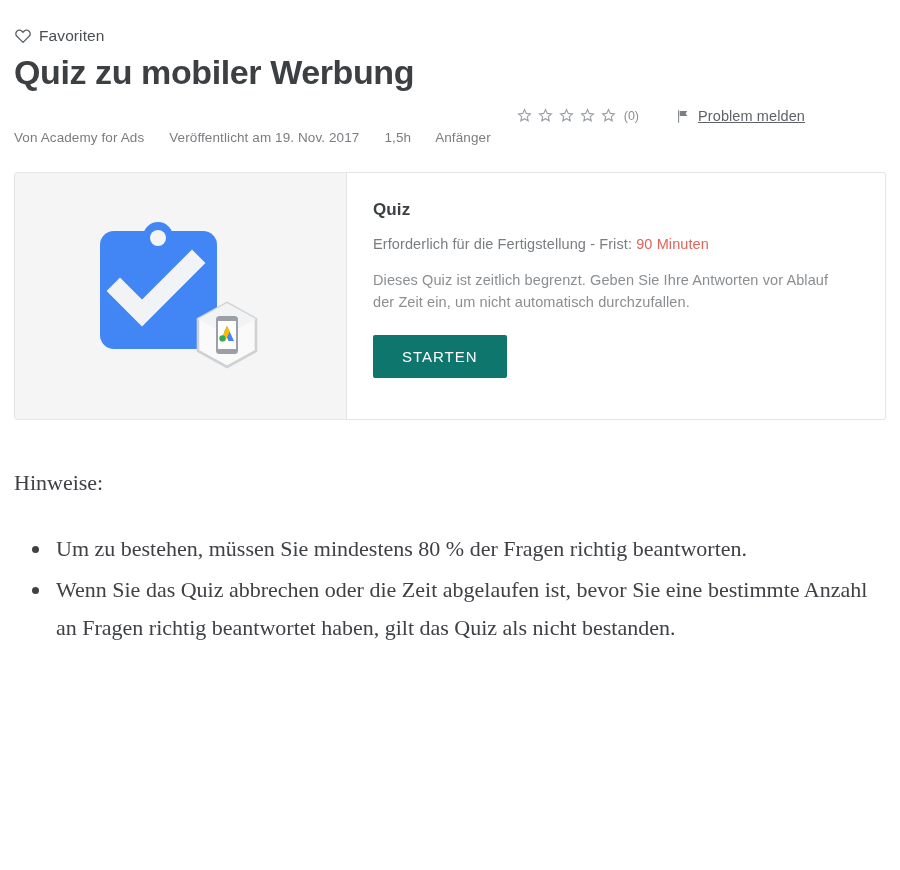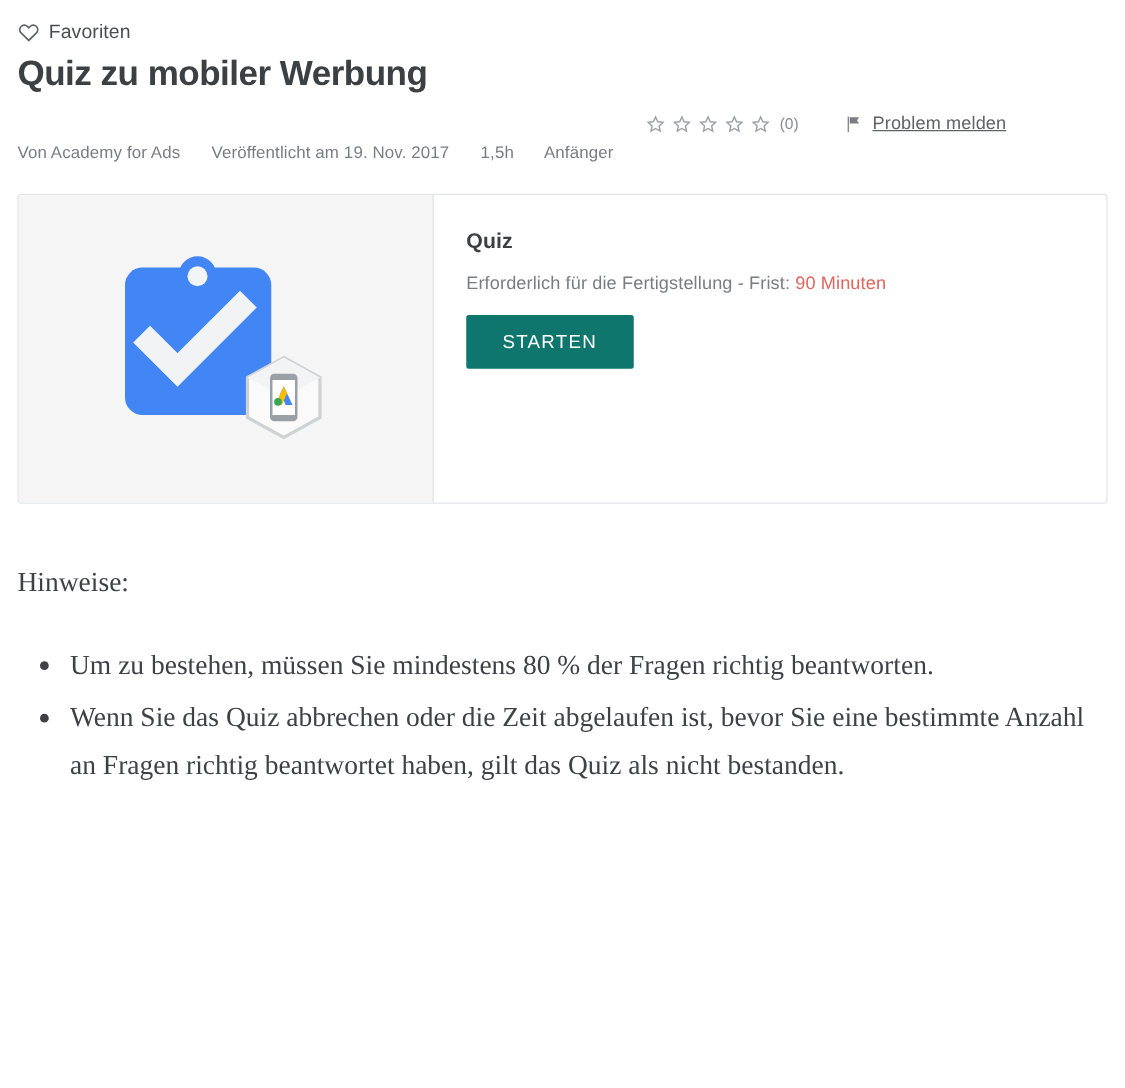--- a/index.html
+++ b/index.html
@@ -12,21 +12,21 @@
     height: 870px;
     overflow: hidden;
     font-family: "Liberation Sans", sans-serif;
     -webkit-font-smoothing: antialiased;
   }
   .page {
     width: 900px;
     height: 870px;
     position: relative;
     box-sizing: border-box;
-    padding: 0 14px;
+    padding: 10px 14px;
   }
 
   
   .fav-row {
     display: flex;
     align-items: center;
     gap: 7px;
     padding-top: 14px;
     height: 24px;
   }
@@ -40,21 +40,21 @@
   }
   .fav-label {
     font-size: 15.5px;
     color: #4a4e52;
     letter-spacing: .1px;
   }
 
   
   .title {
     margin: 6px 0 0 0;
-    font-size: 28px;
+    font-size: 34px;
     line-height: 1.08;
     font-weight: 600;
     color: #3c4043;
     letter-spacing: -0.4px;
   }
 
   
   .meta-row {
     display: flex;
     align-items: center;
@@ -245,20 +245,21 @@
           <path d="M141 115 l-7 15 h5.5 l4.2 -9.5 z" fill="#fbbc04"></path>
           <circle cx="136.4" cy="127.4" r="3.1" fill="#34a853"></circle>
         </g>
       </svg>
     </div>
     <div class="card-right">
       <div class="card-title">Quiz</div>
       <div class="card-deadline">
         <span>Erforderlich für die Fertigstellung - Frist: </span><span class="deadline-value">90 Minuten</span>
       </div>
+      <div class="card-desc">Dieses Quiz ist zeitlich begrenzt. Geben Sie Ihre Antworten vor Ablauf der Zeit ein, um nicht automatisch durchzufallen.</div>
       <button class="start-btn">STARTEN</button>
     </div>
   </div>
 
   <div class="prose">
     <p>Hinweise:</p>
     <ul>
       <li>Um zu bestehen, müssen Sie mindestens 80 % der Fragen richtig beantworten.</li>
       <li>Wenn Sie das Quiz abbrechen oder die Zeit abgelaufen ist, bevor Sie eine bestimmte Anzahl an Fragen richtig beantwortet haben, gilt das Quiz als nicht bestanden.</li>
     </ul>

